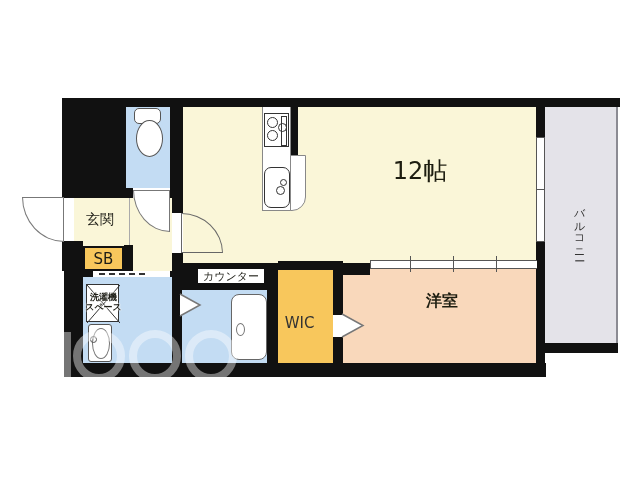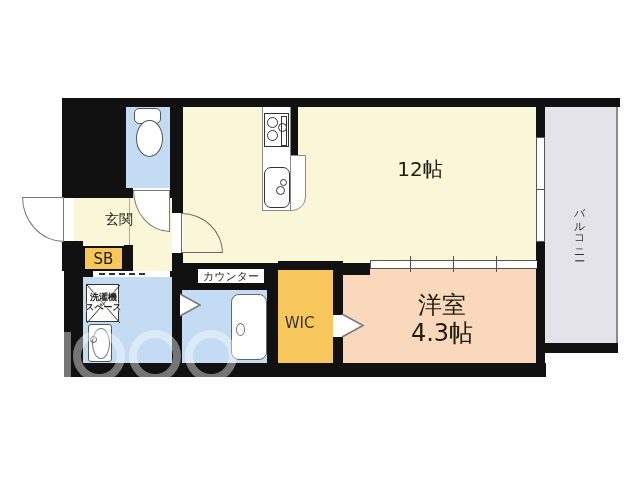--- a/index.html
+++ b/index.html
@@ -123,29 +123,28 @@
       <div>スペース</div>
     </div>
   </div>
 
   <div class="abs fixture" style="left:88px;top:324px;width:24px;height:38px;border-radius:3px;border-color:#555;">
     <div style="position:absolute;left:3px;top:3px;width:16px;height:29px;border:1px solid #777;border-radius:50%;"></div>
     <div style="position:absolute;left:1px;top:11px;width:5px;height:5px;border:1px solid #555;border-radius:50%;"></div>
   </div>
 
   <div class="abs label" style="left:330px;top:158px;width:180px;font-size:23px;color:#1d1d10;">
-    <div style="font-size:20px;">12帖</div>
+    <div style="font-size:24px;">12帖</div>
   </div>
 
-  <div class="abs label" style="left:352px;top:292px;width:180px;font-size:24px;color:#1d1d10;">
+  <div class="abs label" style="left:352px;top:292px;width:180px;font-size:16px;color:#1d1d10;font-weight:bold;">
     <div>洋室</div>
-    <div>4.3帖</div>
   </div>
 
-  <div class="abs label" style="left:74px;top:211px;width:52px;font-size:14px;margin-left:19px;">玄関</div>
+  <div class="abs label" style="left:74px;top:211px;width:52px;font-size:14px;">玄関</div>
 
   <div class="abs label" style="left:83px;top:246px;width:41px;height:25px;background:var(--room-orange);border:2px solid #111;z-index:3;font-size:15px;line-height:22px;">SB</div>
 
   <div class="abs label" style="left:196px;top:267px;width:70px;height:18px;background:#fff;border:2px solid #111;z-index:3;font-size:11px;line-height:15px;">カウンター</div>
 
   <div class="abs label" style="left:278px;top:315px;width:43px;font-size:15px;color:#333;">WIC</div>
 
   <div class="abs label" style="left:572px;top:198px;height:62px;font-size:11px;color:#333;writing-mode:vertical-rl;letter-spacing:1px;z-index:3;">バルコニー</div>
 
   <div id="watermark" class="abs" style="left:62px;top:327px;width:460px;height:58px;">

